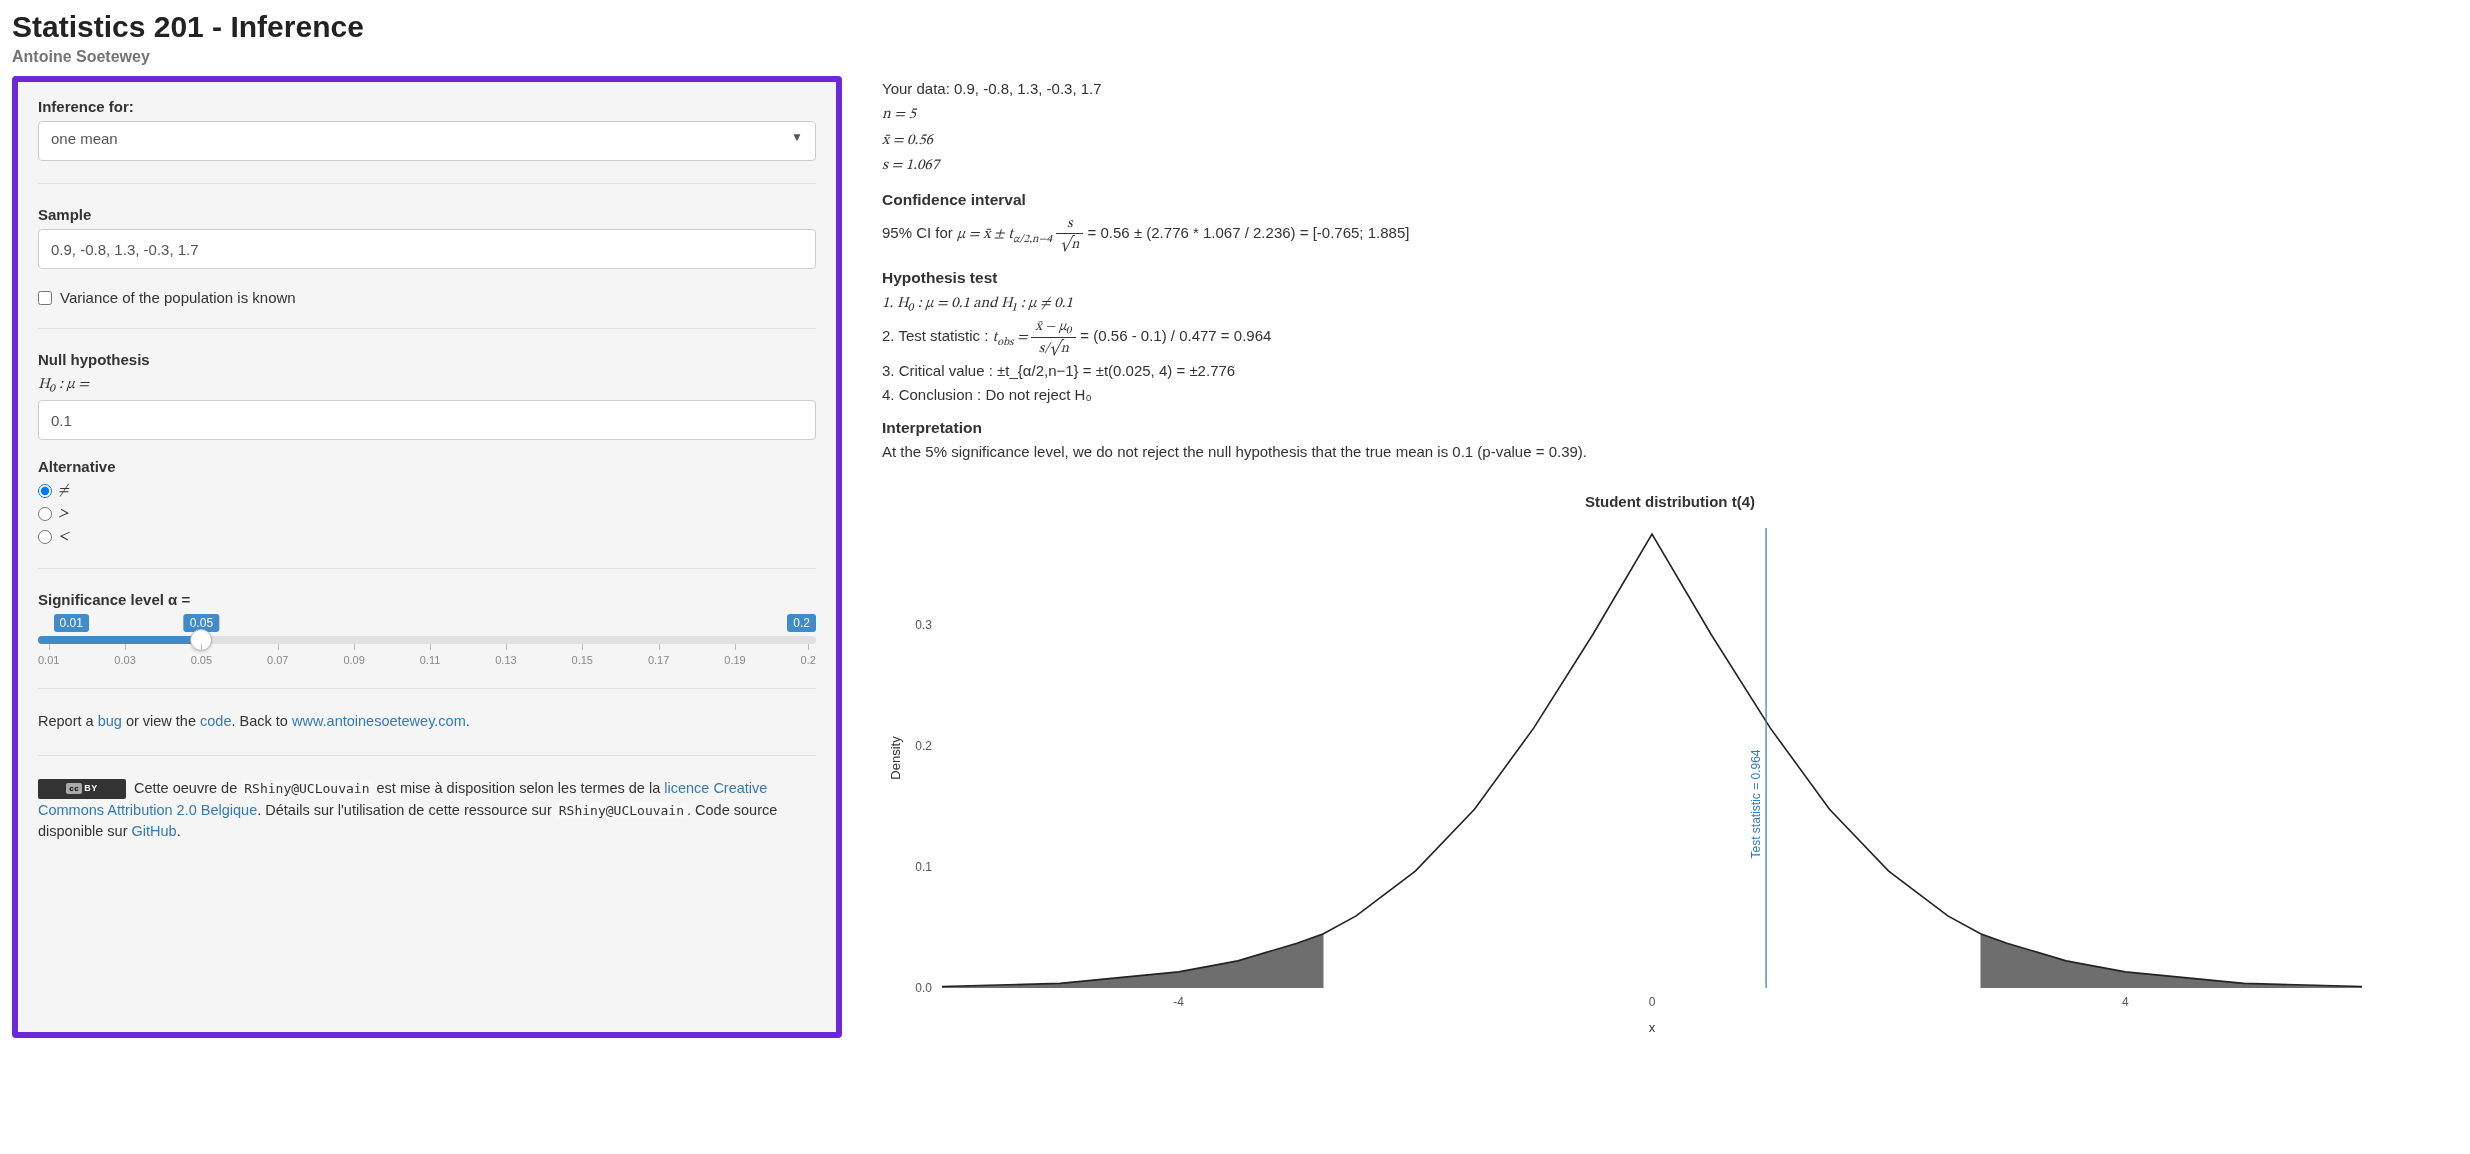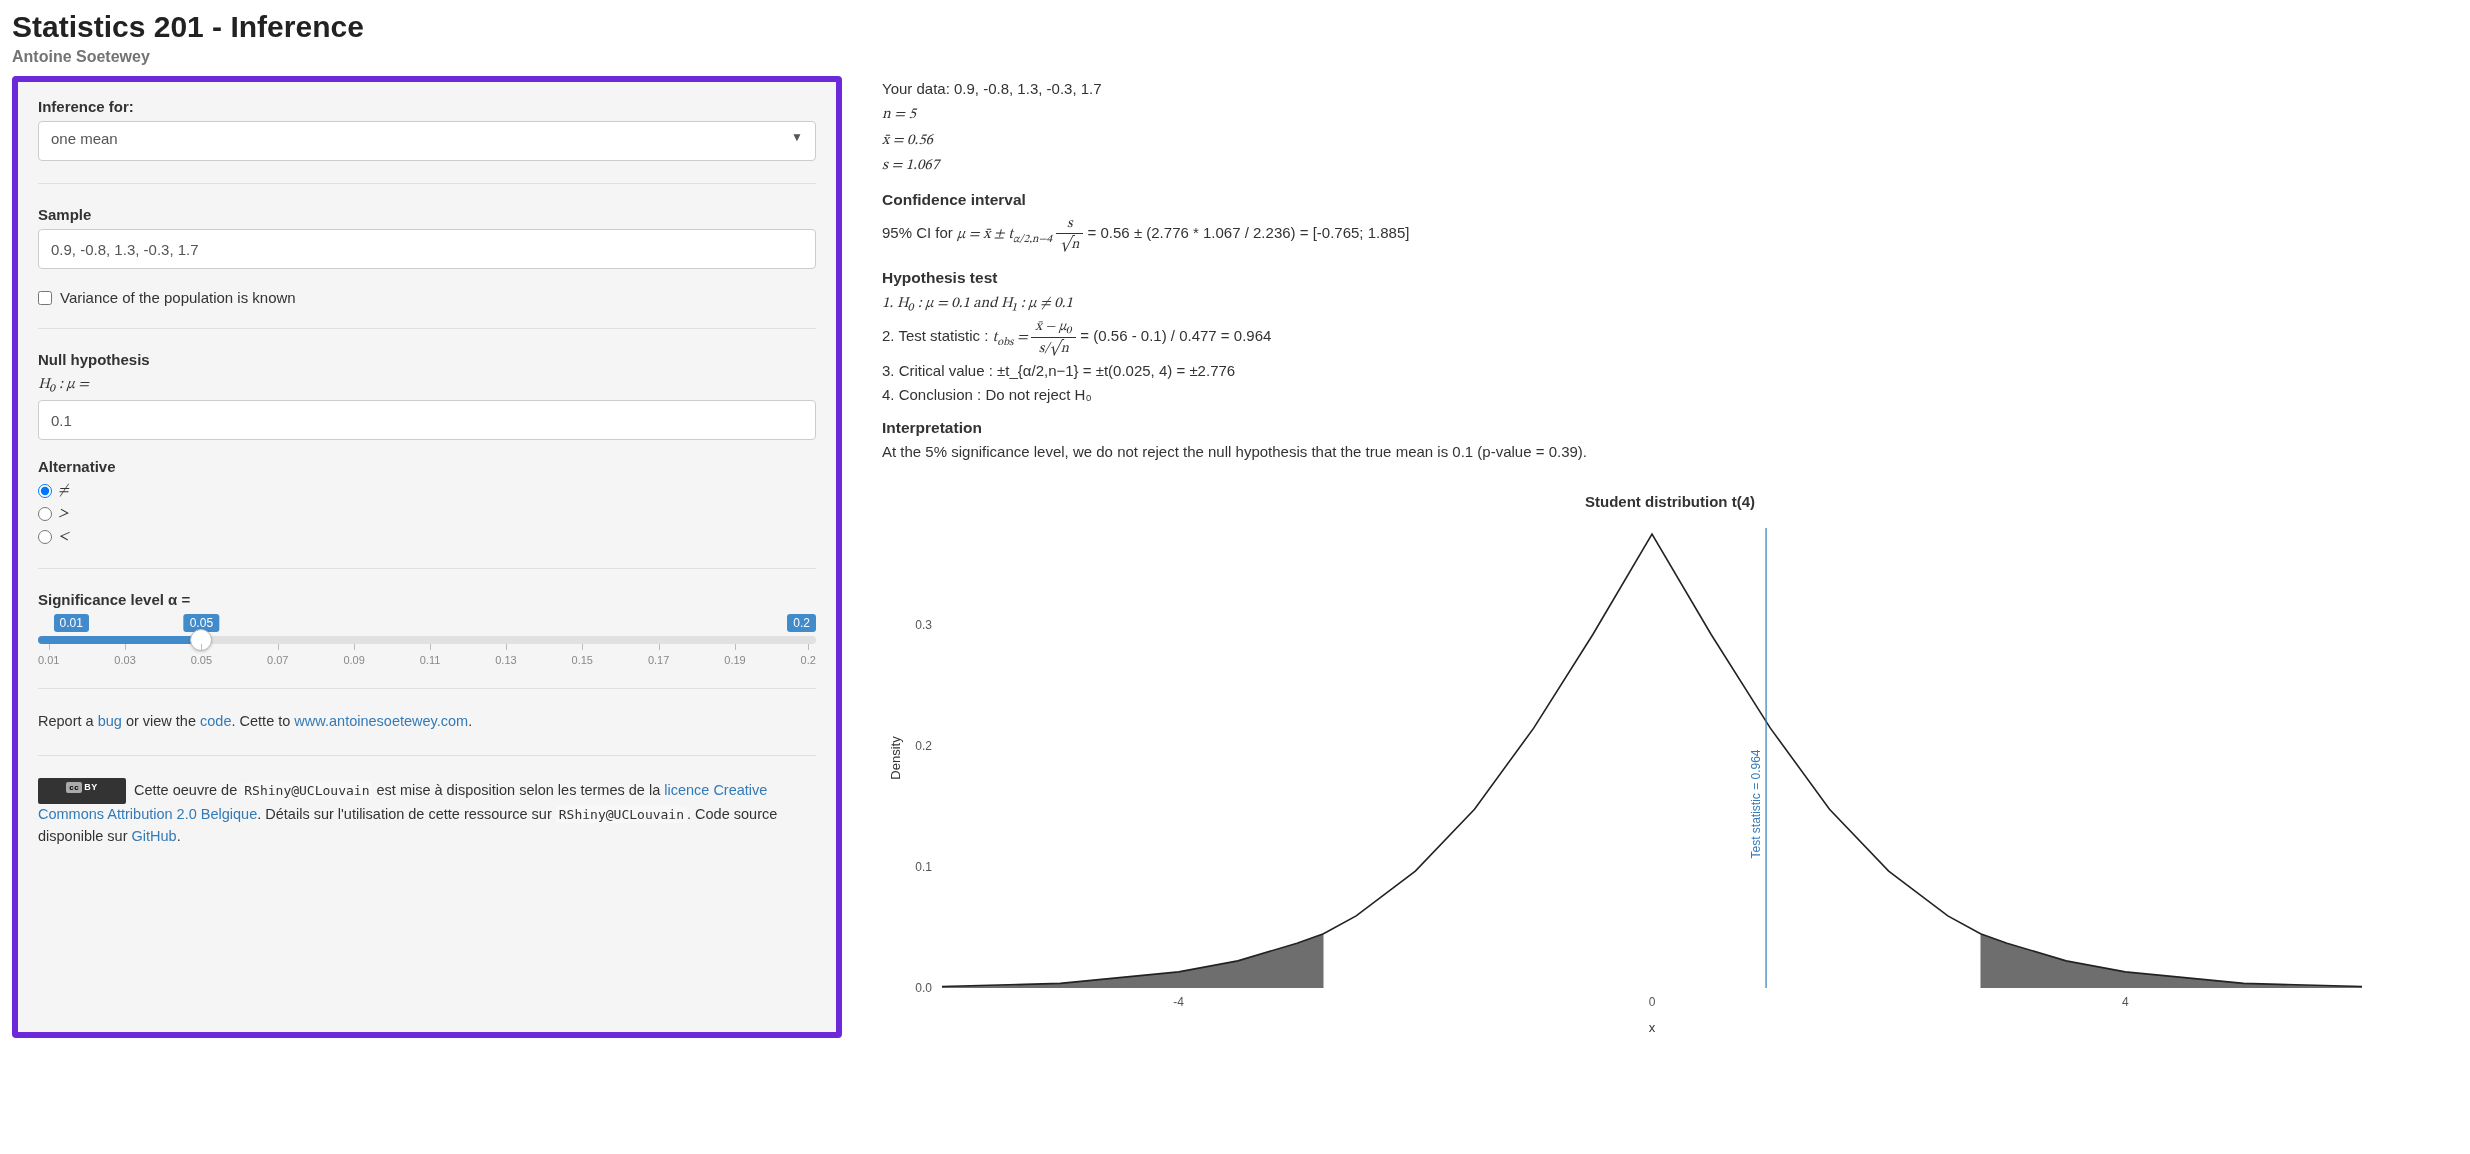--- a/index.html
+++ b/index.html
@@ -29,21 +29,21 @@
   .badge.val { left: 21%; }
   .slider-track { position: relative; height: 8px; background: #e1e1e1; border-radius: 4px; }
   .slider-fill { position: absolute; height: 8px; background: #428bca; border-radius: 4px 0 0 4px; left: 0; width: 21%; }
   .slider-handle { position: absolute; width: 22px; height: 22px; background: #fff; border: 1px solid #bbb; border-radius: 50%; top: -7px; left: 21%; transform: translateX(-50%); box-shadow: 0 1px 3px rgba(0,0,0,0.2); cursor: pointer; }
   .slider-ticks { display: flex; justify-content: space-between; margin-top: 10px; font-size: 11px; color: #888; }
   .slider-ticks span { position: relative; }
   .slider-ticks span::before { content: ""; position: absolute; top: -10px; left: 50%; width: 1px; height: 6px; background: #bbb; }
   .footer-text { font-size: 14.5px; line-height: 1.5; color: #333; }
   .footer-text a { color: #337ab7; text-decoration: none; cursor: pointer; }
   code { font-family: "Menlo", "Consolas", monospace; font-size: 13px; background: #f8f8f8; padding: 1px 3px; border-radius: 2px; }
-  .cc-badge { display: inline-block; width: 88px; height: 26px; background: #333; color: #fff; font-size: 9px; font-weight: 700; text-align: center; line-height: 18px; border-radius: 2px; vertical-align: middle; margin-right: 4px; letter-spacing: 0.5px; }
+  .cc-badge { display: inline-block; width: 88px; height: 20px; background: #333; color: #fff; font-size: 9px; font-weight: 700; text-align: center; line-height: 18px; border-radius: 2px; vertical-align: middle; margin-right: 4px; letter-spacing: 0.5px; }
   .cc-badge .cc { background: #aaa; color: #000; padding: 1px 3px; border-radius: 2px; margin-right: 2px; font-size: 8px; }
   .output p { margin: 2px 0; font-size: 15px; line-height: 1.45; }
   .output h4 { font-size: 15.5px; font-weight: 700; margin: 14px 0 4px; }
   .frac { display: inline-block; vertical-align: middle; text-align: center; font-size: 14px; }
   .frac .num { display: block; border-bottom: 1px solid #333; padding: 0 4px; }
   .frac .den { display: block; padding: 0 4px; }
   .sub { font-size: 0.75em; vertical-align: sub; }
   .chart-area { margin-top: 30px; position: relative; }
   .chart-title { text-align: center; font-weight: 700; font-size: 15px; margin-bottom: 8px; }
   svg.plot { display: block; }
@@ -120,21 +120,21 @@
             <span>0.13</span>
             <span>0.15</span>
             <span>0.17</span>
             <span>0.19</span>
             <span>0.2</span>
           </div>
         </div>
       </div>
       <hr>
       <p class="footer-text">
-        <span>Report a </span><a>bug</a><span> or view the </span><a>code</a><span>. Cette to </span><a>www.antoinesoetewey.com</a><span>.</span>
+        <span>Report a </span><a>bug</a><span> or view the </span><a>code</a><span>. Back to </span><a>www.antoinesoetewey.com</a><span>.</span>
       </p>
       <hr>
       <p class="footer-text">
         <span class="cc-badge"><span class="cc">cc</span>BY</span>
         <span>Cette oeuvre de </span><code>RShiny@UCLouvain</code><span> est mise à disposition selon les termes de la </span><a>licence Creative Commons Attribution 2.0 Belgique</a><span>. Détails sur l'utilisation de cette ressource sur </span><code>RShiny@UCLouvain</code><span>. Code source disponible sur </span><a>GitHub</a><span>.</span>
       </p>
     </div>
 
     <div class="main output">
       <p>Your data: 0.9, -0.8, 1.3, -0.3, 1.7</p>

